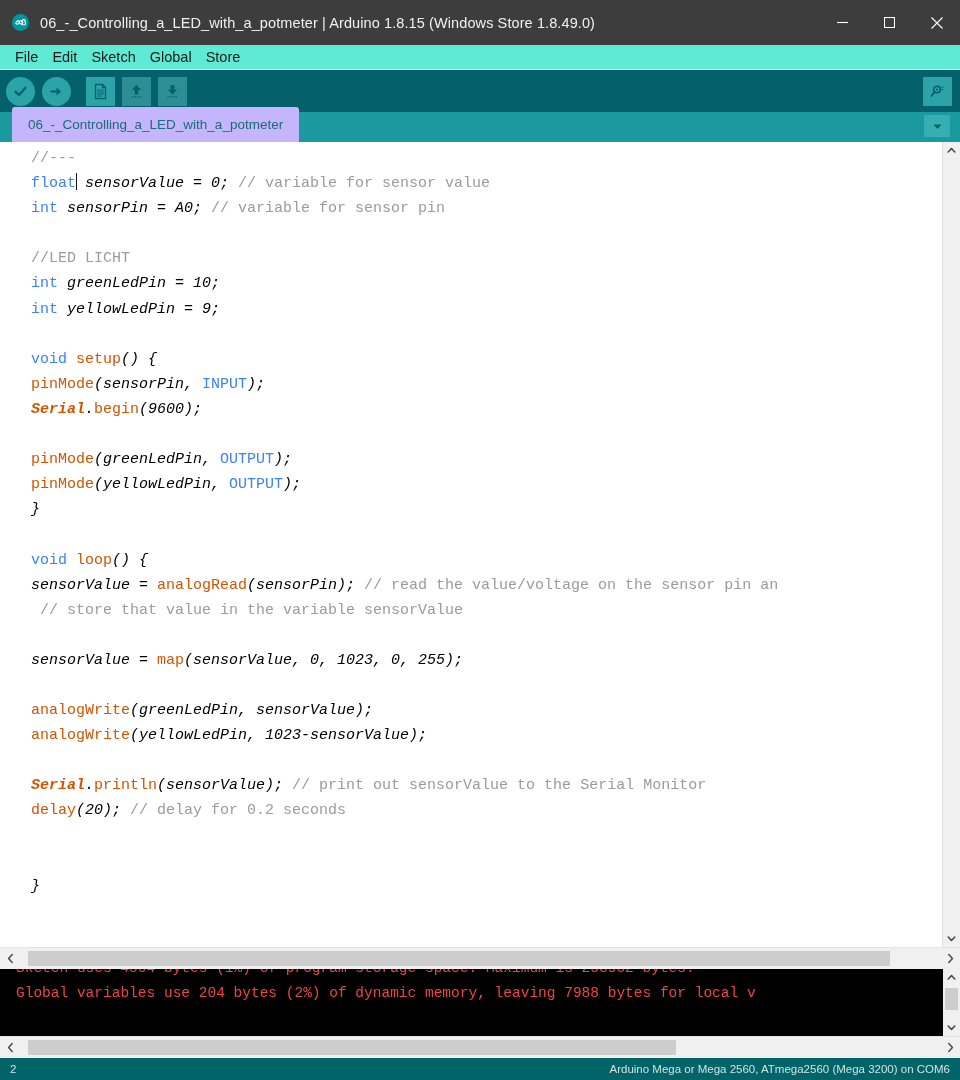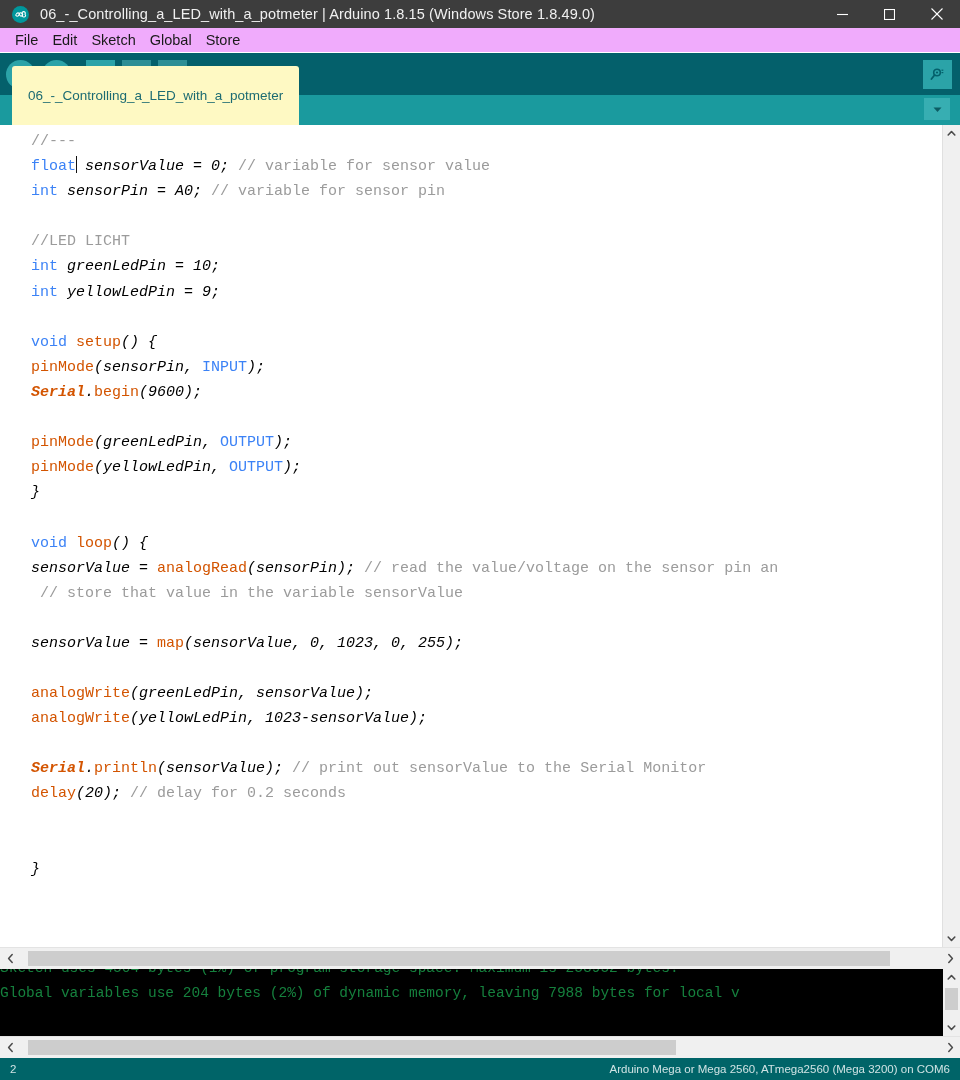--- a/index.html
+++ b/index.html
@@ -12,21 +12,21 @@
   #app {
     width: 960px; height: 1080px;
     position: relative;
     display: flex;
     flex-direction: column;
     background: #ffffff;
   }
 
   
   .titlebar {
-    height: 28px;
+    height: 45px;
     background: #3d3d3d;
     display: flex;
     align-items: center;
     flex: 0 0 auto;
     position: relative;
   }
   .title-logo {
     width: 17px; height: 17px;
     border-radius: 50%;
     background: #00979c;
@@ -51,21 +51,21 @@
   }
   .winbtn {
     width: 47px; height: 39px;
     display: flex; align-items: center; justify-content: center;
   }
   .winbtn svg { display: block; }
 
   
   .menubar {
     height: 24px;
-    background: #f0abfc;
+    background: #5eead4;
     display: flex;
     align-items: center;
     flex: 0 0 auto;
     padding-left: 8px;
     border-bottom: 1px solid #ffffff;
   }
   .menu-item {
     font-size: 14.5px;
     color: #1a1a1a;
     padding: 2px 7px;
@@ -115,25 +115,25 @@
     height: 30px;
     background: #1a9a9e;
     display: flex;
     align-items: flex-end;
     flex: 0 0 auto;
     position: relative;
   }
   .tab {
     margin-left: 12px;
     height: 27px;
-    background: #fef9c3;
+    background: #c4b5fd;
     color: #1c6b72;
     font-size: 13.5px;
     display: flex; align-items: center;
-    padding: 16px 16px;
+    padding: 4px 16px;
     border-radius: 3px 3px 0 0;
     white-space: nowrap;
   }
   .tab-menu-btn {
     position: absolute;
     right: 10px;
     top: 3px;
     width: 26px; height: 22px;
     background: #37aeb2;
     display: flex; align-items: center; justify-content: center;
@@ -243,23 +243,23 @@
   }
   .console {
     flex: 1 1 auto;
     overflow: hidden;
     position: relative;
   }
   .console-inner {
     font-family: "Liberation Mono", "DejaVu Sans Mono", monospace;
     font-size: 14.5px;
     line-height: 25px;
-    color: #15803d;
+    color: #ef4444;
     white-space: pre;
-    padding-left: 0;
+    padding-left: 16px;
     margin-top: -13px;
   }
   .console-scroll {
     width: 17px;
     background: #f0f0f0;
     flex: 0 0 auto;
     display: flex;
     flex-direction: column;
     align-items: center;
   }

